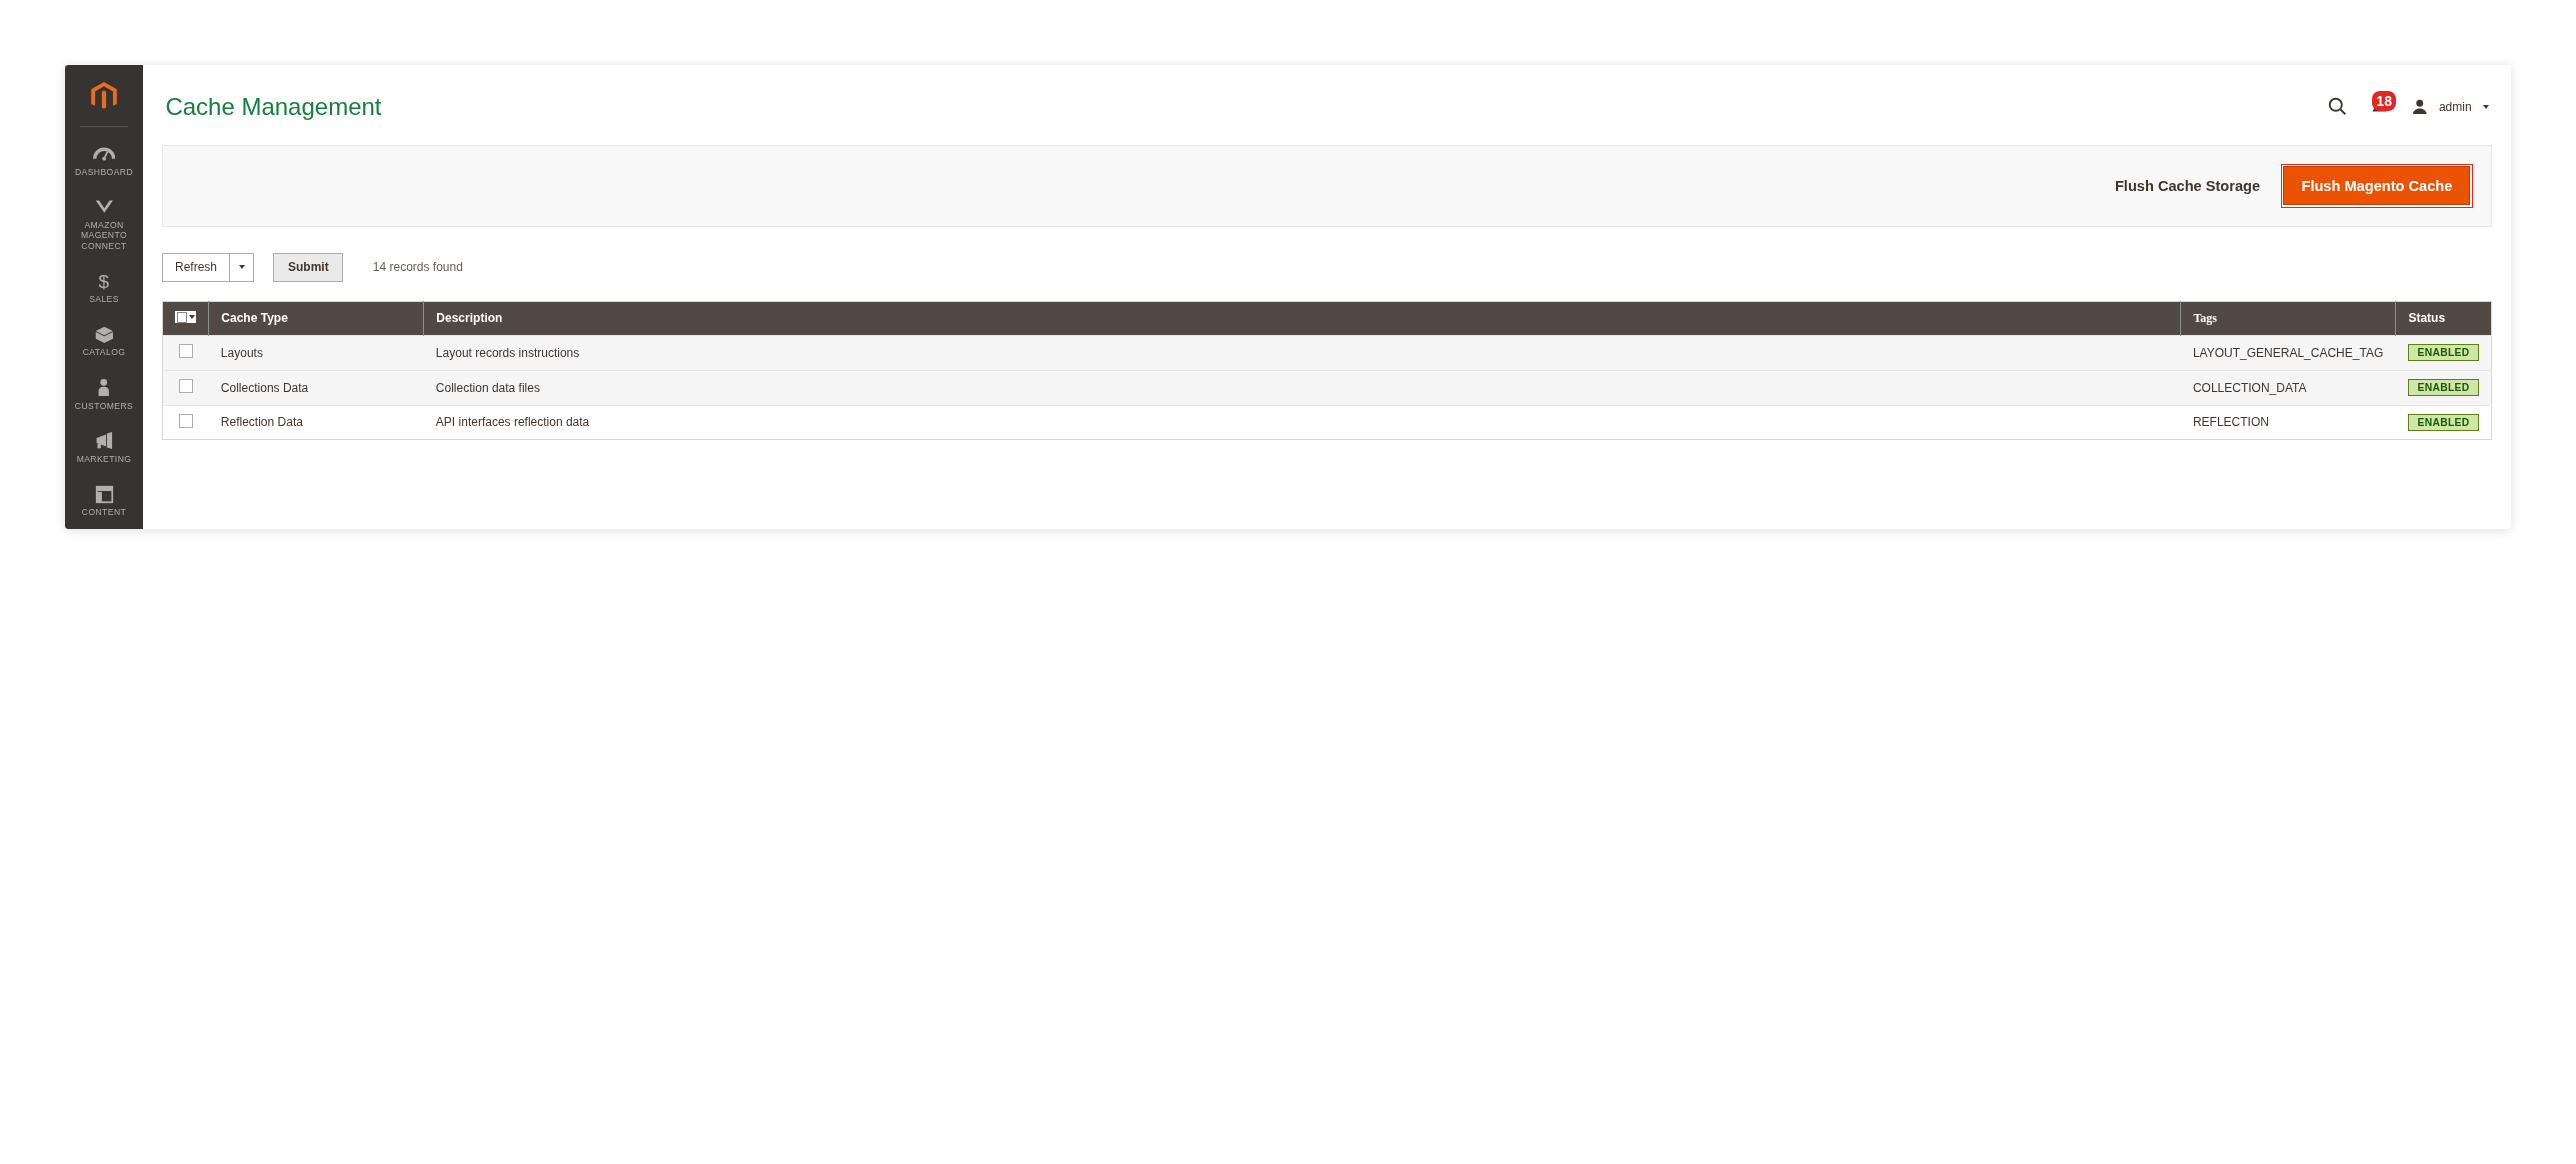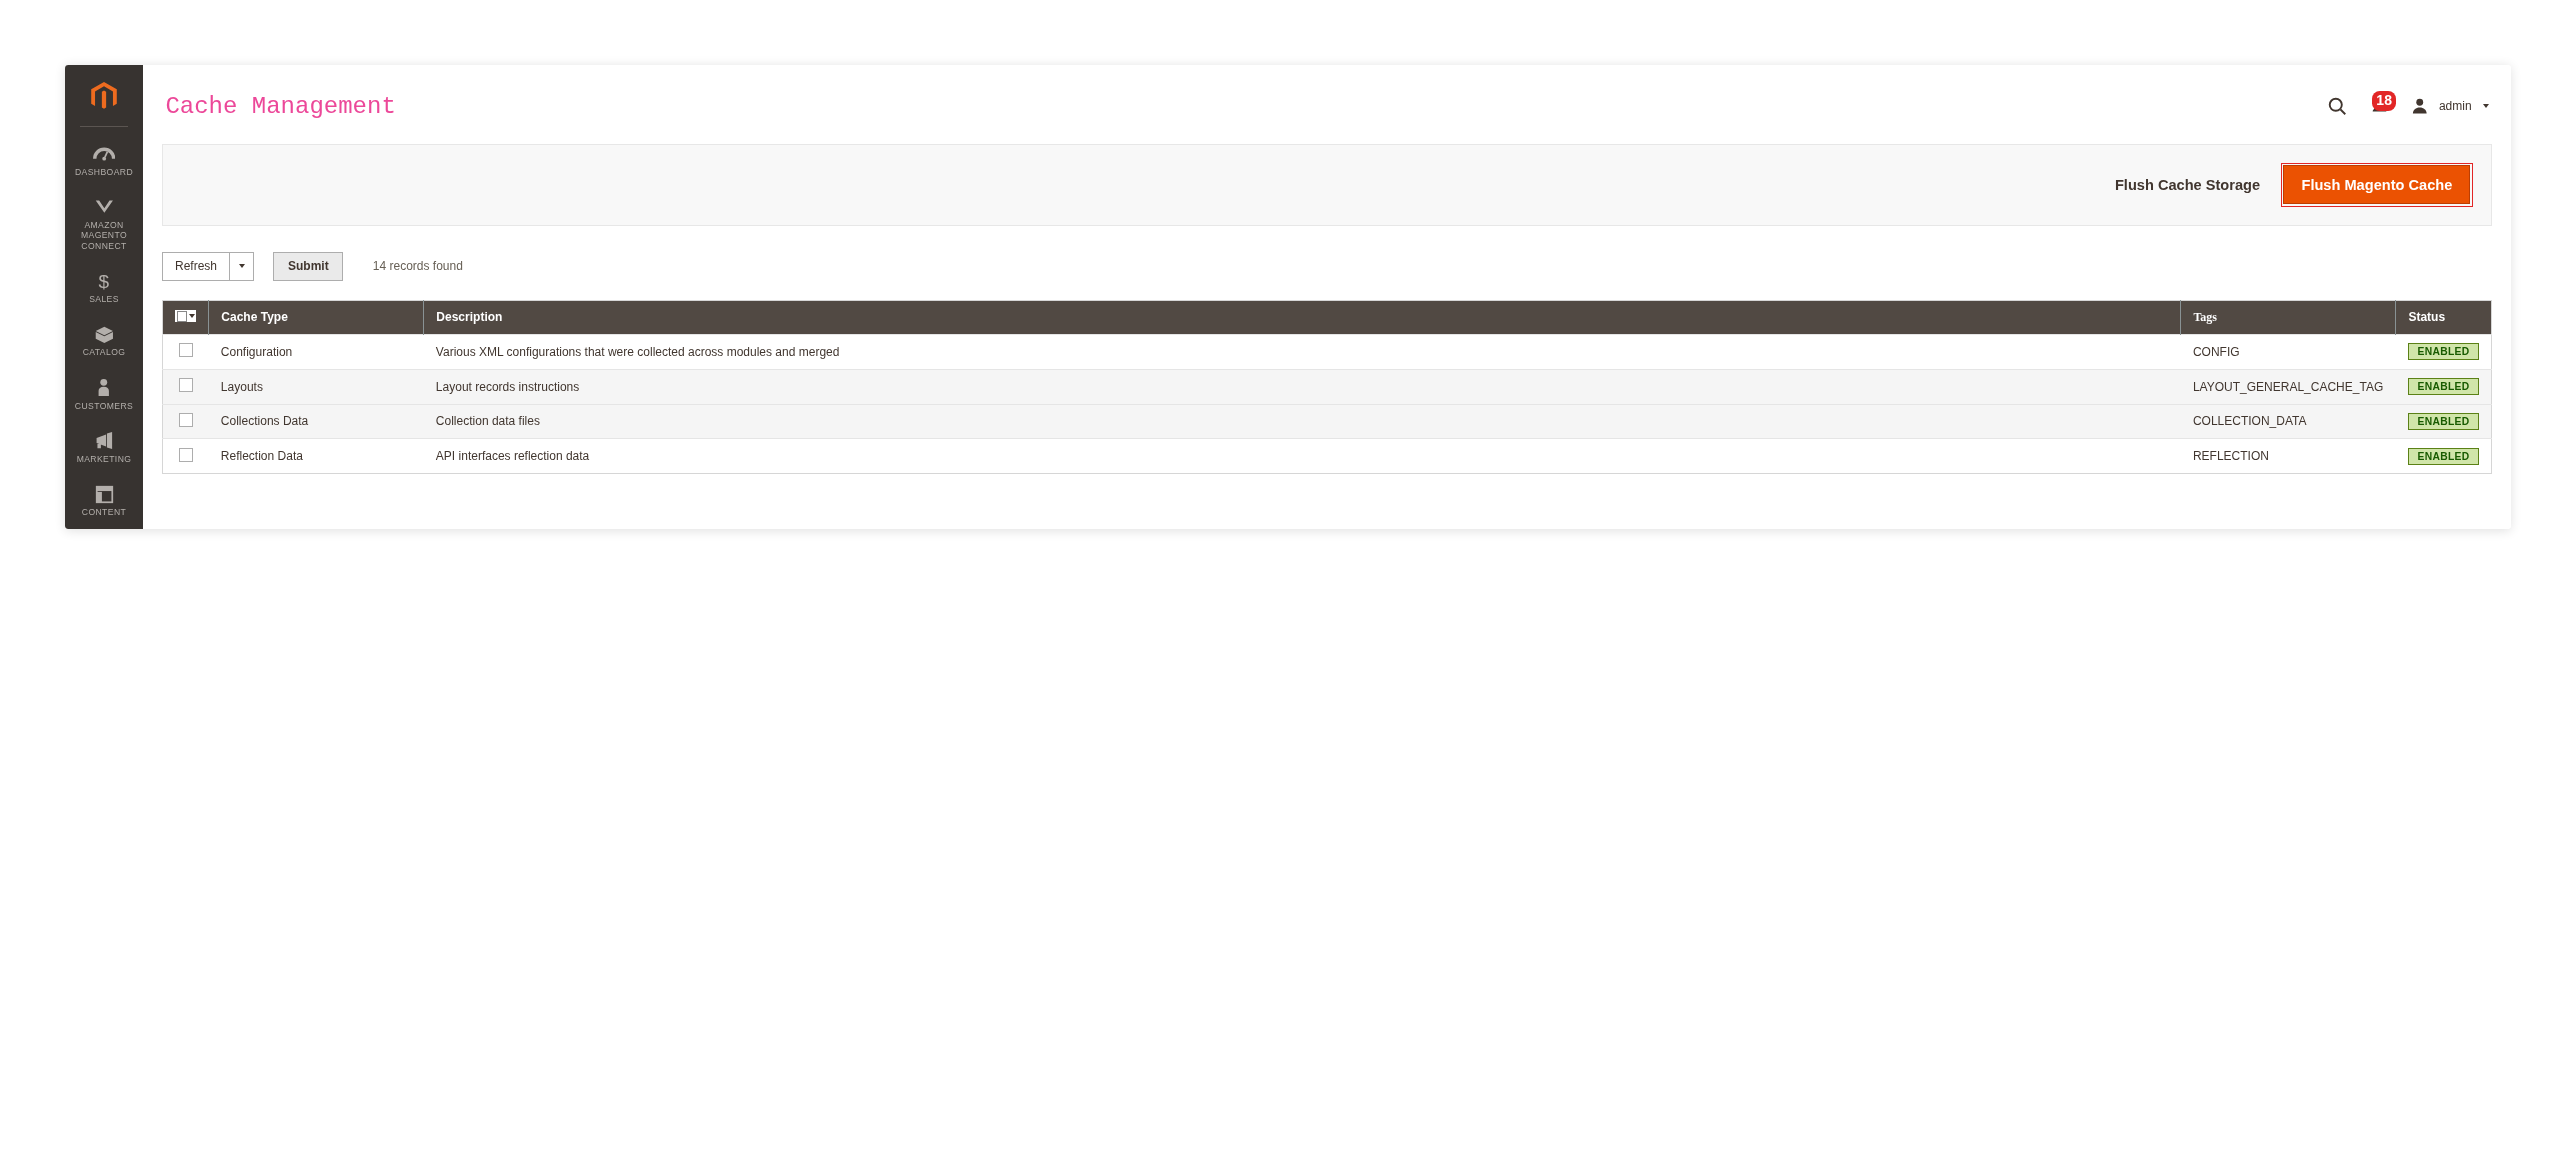--- a/index.html
+++ b/index.html
@@ -68,22 +68,21 @@
   }
   .page-header {
     display: flex;
     justify-content: space-between;
     align-items: center;
     padding: 27.6px 3.4px 24px 3.4px;
   }
   .page-title {
     font-size: 24px;
     font-weight: 400;
-    color: #ec4899;
-    font-family: Liberation Mono, monospace;
+    color: #15803d;
   }
   .header-actions {
     display: flex;
     align-items: center;
     gap: 24px;
     color: #41362f;
   }
   .header-actions .icon-btn {
     cursor: pointer;
     display: inline-flex;
@@ -354,27 +353,20 @@
                   <span class="caret-down" style="color:#41362f"></span>
               </span>
             </th>
             <th class="col-type">Cache Type</th>
             <th class="col-desc">Description</th>
             <th class="col-tags">Tags</th>
             <th class="col-status">Status</th>
           </tr>
         </thead>
         <tbody id="grid-body">
-            <tr>
-              <td style="text-align: center;"><span class="row-check"></span></td>
-              <td>Configuration</td>
-              <td>Various XML configurations that were collected across modules and merged</td>
-              <td>CONFIG</td>
-              <td><span class="status-badge">ENABLED</span></td>
-            </tr>
             <tr class="alt">
               <td style="text-align: center;"><span class="row-check"></span></td>
               <td>Layouts</td>
               <td>Layout records instructions</td>
               <td>LAYOUT_GENERAL_CACHE_TAG</td>
               <td><span class="status-badge">ENABLED</span></td>
             </tr>
             <tr class="alt">
               <td style="text-align: center;"><span class="row-check"></span></td>
               <td>Collections Data</td>

